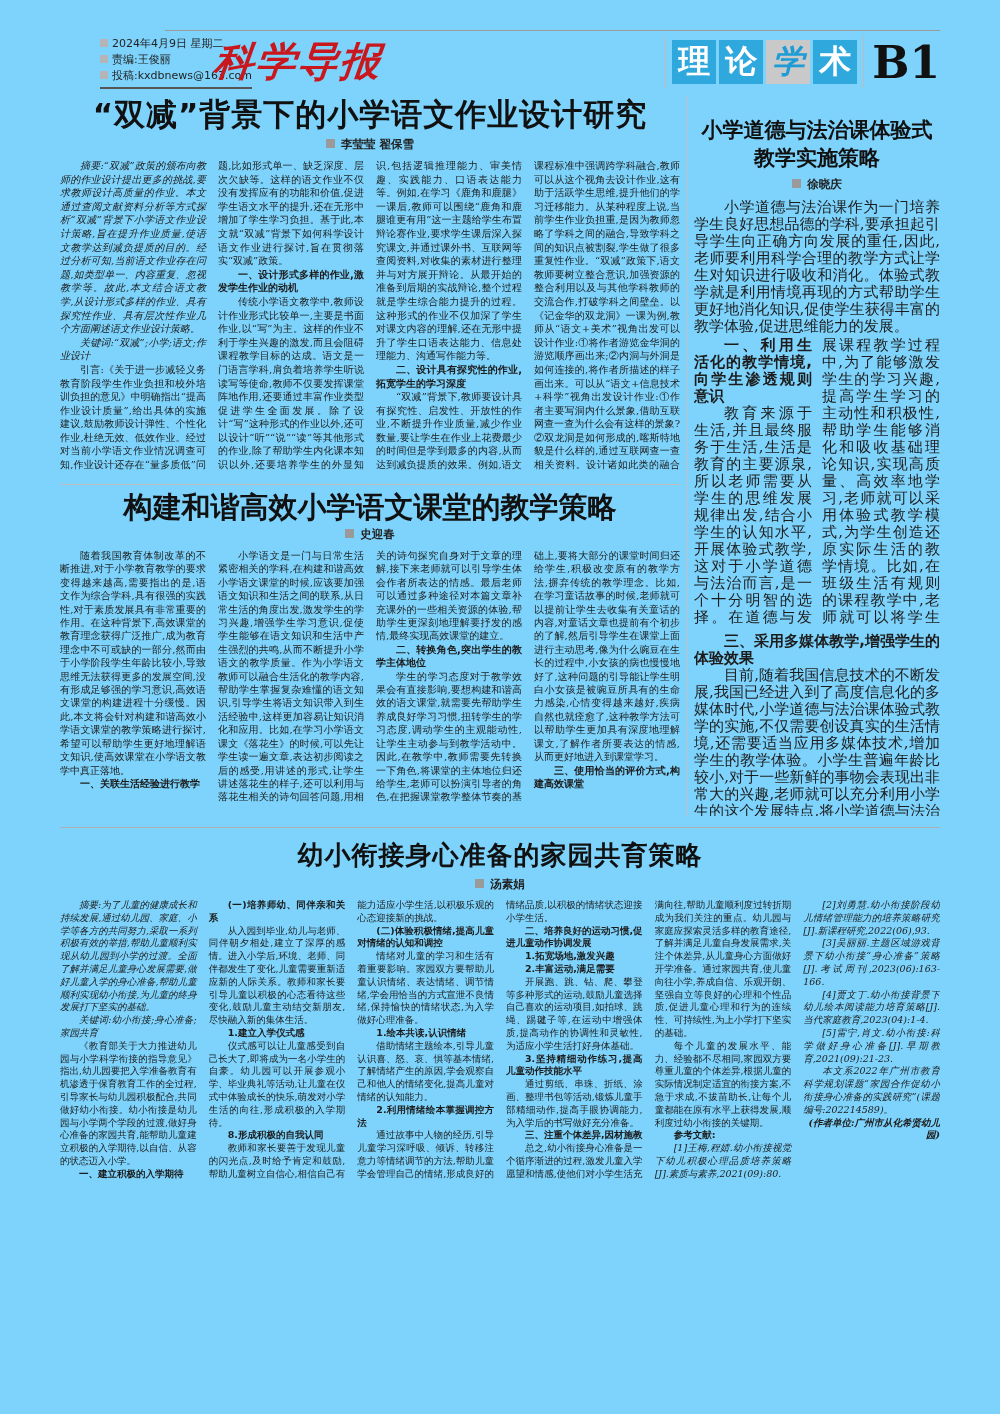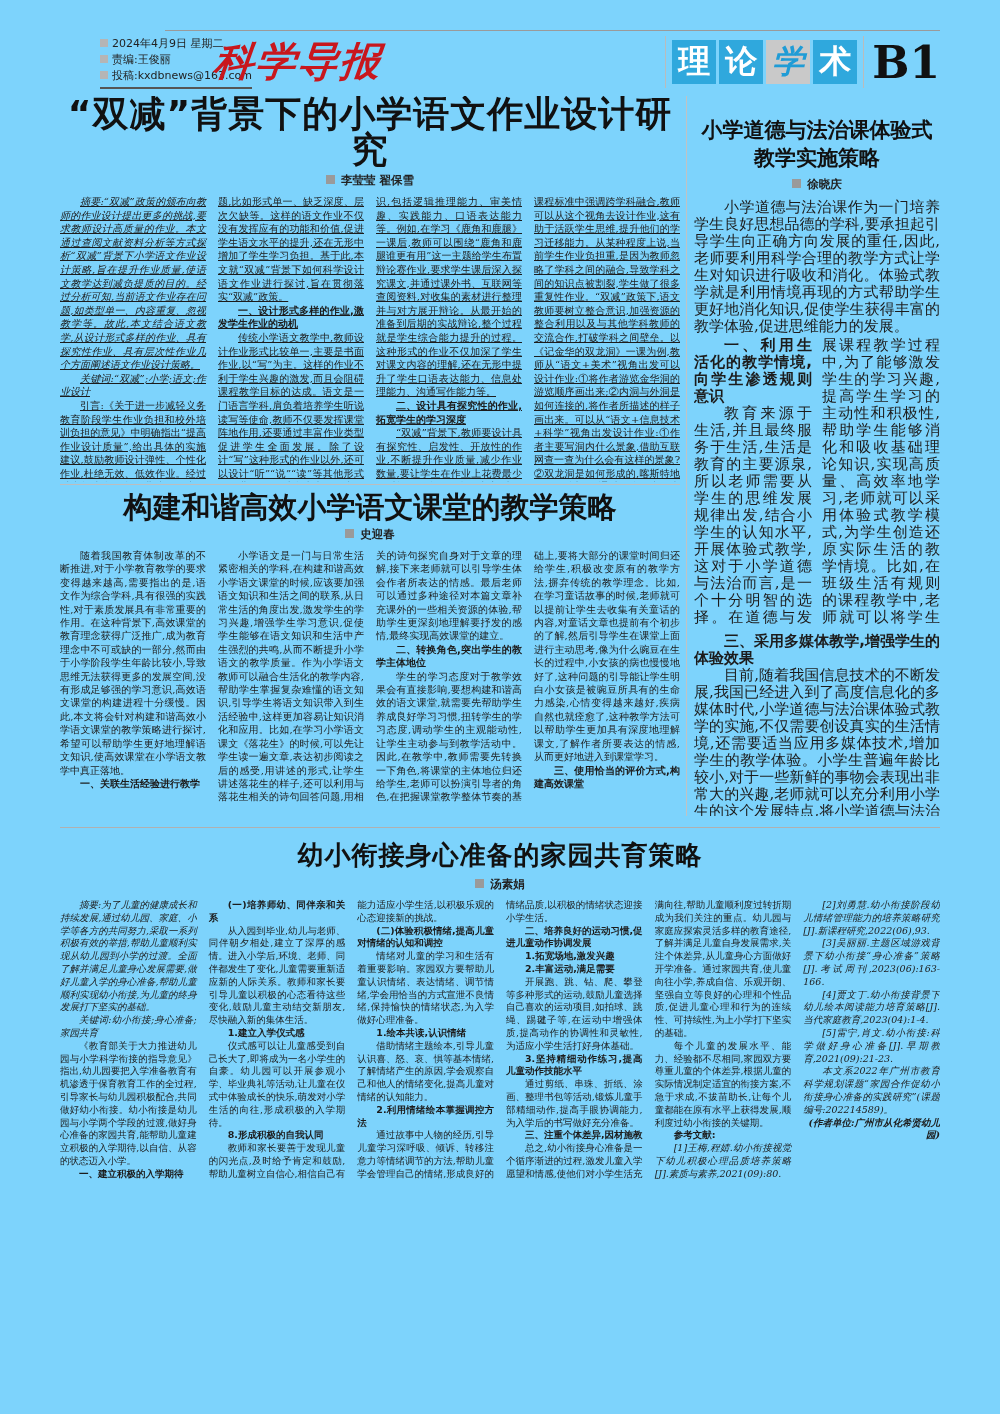--- a/index.html
+++ b/index.html
@@ -30,22 +30,22 @@
   .author{font-family:"DejaVu Sans",sans-serif;font-size:11.5px;font-weight:bold;
         text-align:center;margin:5px 0 7px;color:#222;}
   .amark{display:inline-block;width:9px;height:9px;background:#9a9a9a;margin-right:6px;}
   .body{text-align:justify;overflow:hidden;}
   .body p{margin:0;text-indent:2em;}
   .body p.h,.body p.h2,.body p.h3,.body p.refh{font-weight:bold;font-family:"DejaVu Sans",sans-serif;}
   .body p.abs,.body p.kw,.body p.ref,.body p.note,.body p.sig{font-style:italic;}
   .body p.sig{font-weight:bold;text-align:right;text-indent:0;}
   
   .a1{left:60px;top:96px;width:620px;height:386px;}
-  .a1 .title{font-size:36px;line-height:36px;letter-spacing:1px;}
-  .a1 .body{height:318px;column-count:4;column-gap:12px;font-size:10px;line-height:13.6px;text-decoration:underline;}
+  .a1 .title{font-size:31px;line-height:36px;letter-spacing:1px;}
+  .a1 .body{height:318px;column-count:4;column-gap:12px;font-size:10px;line-height:13.6px;}
   
   .vrule{position:absolute;left:686px;top:96px;height:720px;border-left:1px solid #c2c2c2;}
   
   .a2{left:694px;top:96px;width:246px;height:720px;}
   .a2 .title{font-size:21px;line-height:28px;margin-top:20px;}
   .a2 .body{font-size:15px;line-height:17px;}
   .a2 .cols2{column-count:2;column-gap:10px;height:296px;overflow:hidden;margin-top:2px;}
   .a2 .rest{height:318px;overflow:hidden;}
   
   .hr1{position:absolute;left:60px;top:484px;width:620px;border-top:1px solid #bdbdbd;}

